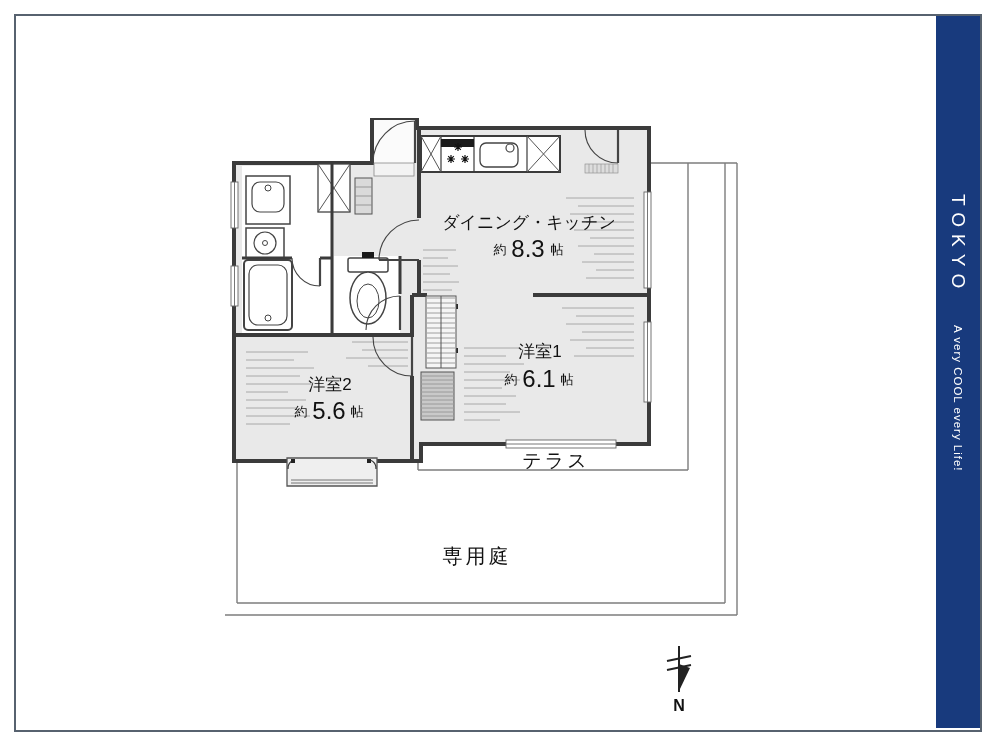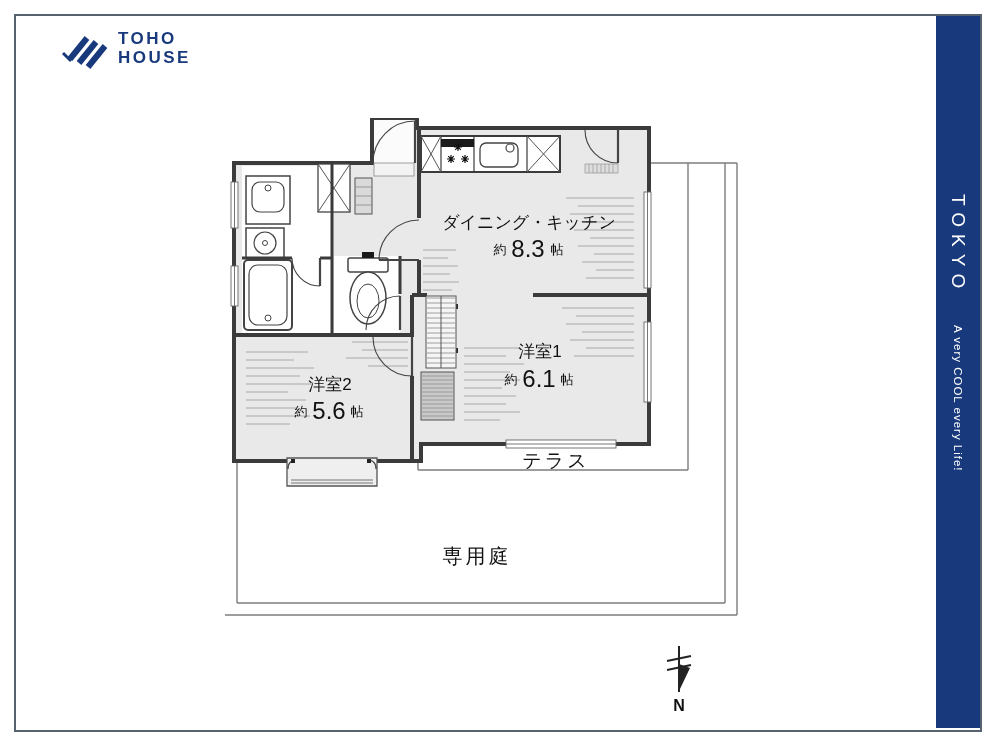--- a/index.html
+++ b/index.html
@@ -26,34 +26,20 @@
   .outdoor-label{font-size:19px;letter-spacing:3px;}
   .garden-label{font-size:20px;letter-spacing:3px;}
   .north-label{font-size:16px;font-weight:bold;}
 </style>
 </head>
 <body>
 
 <div id="page">
   <div id="frame"></div>
 
-  <div id="logo">
-    <svg width="48" height="44" viewBox="0 0 48 44">
-      <g fill="none" stroke="#183a7d" stroke-width="6">
-        <path d="M10,33 L27,12"></path>
-        <path d="M19,37 L36,16"></path>
-        <path d="M28,41 L45,20"></path>
-      </g>
-      <path d="M3,27 L11,35" stroke="#183a7d" stroke-width="3" fill="none"></path>
-    </svg>
-    <div class="brand">
-      <div>TOHO</div>
-      <div>HOUSE</div>
-    </div>
-  </div>
 
   <div id="side-banner">
     <div id="banner-title" class="vtext">TOKYO</div>
     <div id="banner-tagline" class="vtext">A very COOL every Life!</div>
   </div>
 
   <svg id="plan" width="1000" height="750" viewBox="0 0 1000 750" style="position:absolute;left:0;top:0;">
 
     <g stroke="#7d7d7d" stroke-width="1.4" fill="none">
       <path d="M649,163 H737 M737,163 V615 M725,163 V603 M237,603 H725 M225,615 H737 M237,461 V603"></path>

